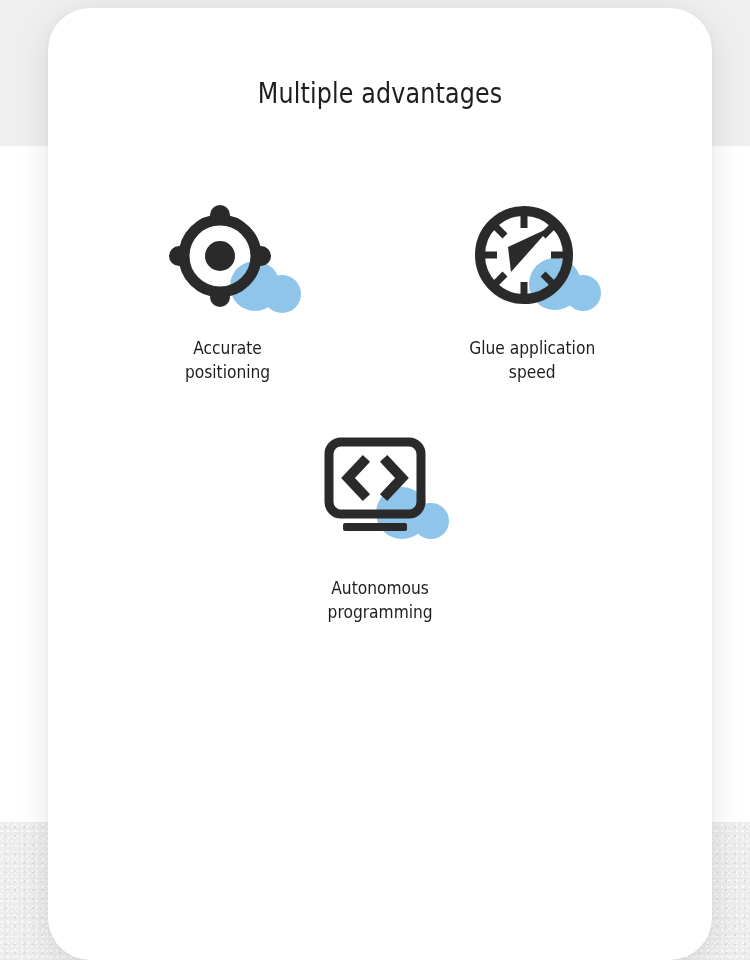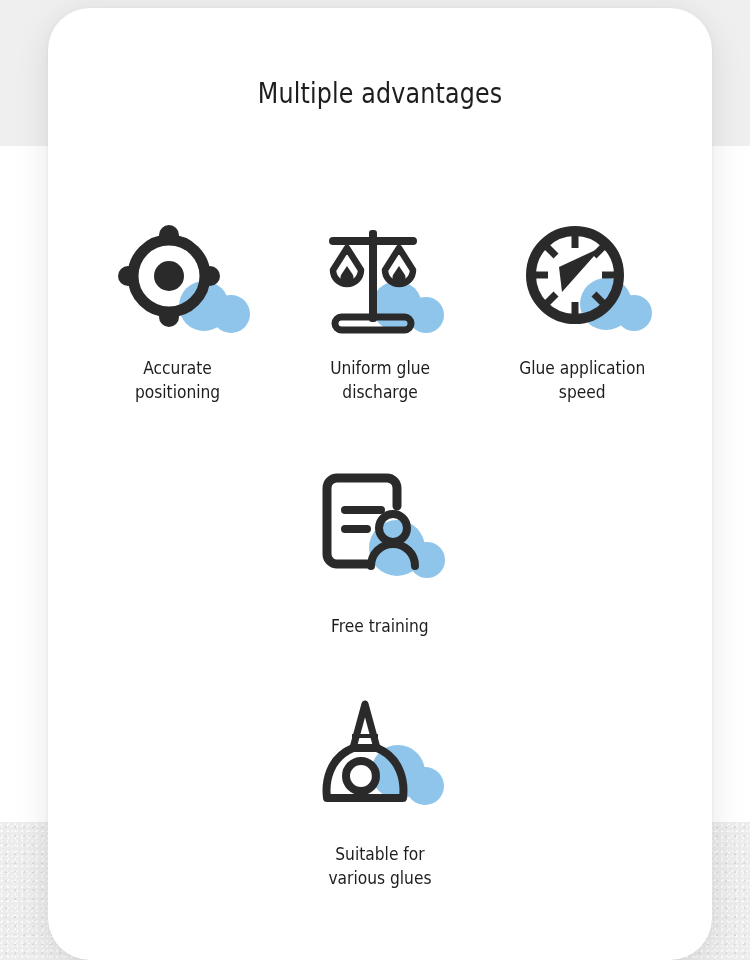--- a/index.html
+++ b/index.html
@@ -48,21 +48,21 @@
     transform:scaleX(.82);
     transform-origin:center;
   }
 
   
   .grid {
     position:absolute;
     top:186px; left:28px;
     width:608px;
   }
-  .row { display:flex;align-items:center; }
+  .row { display:flex; }
   .row.r1 { height:230px; }
   .row.r2 { height:252px; }
   .row.r3 { height:230px; }
 
   .cell {
     flex:1 1 33.333%;
     display:flex;
     flex-direction:column;
     align-items:center;
   }
@@ -113,37 +113,20 @@
               <circle cx="57" cy="17" r="10" fill="#2a2a2a"></circle>
               <circle cx="57" cy="99" r="10" fill="#2a2a2a"></circle>
               <circle cx="16" cy="58" r="10" fill="#2a2a2a"></circle>
               <circle cx="98" cy="58" r="10" fill="#2a2a2a"></circle>
             </svg>
           </div>
           <div class="cell-label">Accurate
 positioning</div>
         </div>
 
-        <div class="cell">
-          <div class="icon-wrap">
-            <svg width="130" height="120" viewBox="0 0 130 120">
-              <circle cx="82" cy="88" r="25" fill="#8fc5ea"></circle>
-              <circle cx="111" cy="97" r="18" fill="#8fc5ea"></circle>
-              <rect x="14" y="19" width="88" height="8" rx="4" fill="#2a2a2a"></rect>
-              <rect x="54" y="12" width="8" height="92" rx="3" fill="#2a2a2a"></rect>
-              <rect x="20" y="99" width="76" height="13" rx="6.5" fill="none" stroke="#2a2a2a" stroke-width="7"></rect>
-              <path d="M32 30 L46 52 A 14 14 0 1 1 18 52 Z" fill="none" stroke="#2a2a2a" stroke-width="6.5" stroke-linejoin="round"></path>
-              <path d="M32 48 L38 57 A 6.5 6.5 0 1 1 26 57 Z" fill="#2a2a2a"></path>
-              <path d="M84 30 L98 52 A 14 14 0 1 1 70 52 Z" fill="none" stroke="#2a2a2a" stroke-width="6.5" stroke-linejoin="round"></path>
-              <path d="M84 48 L90 57 A 6.5 6.5 0 1 1 78 57 Z" fill="#2a2a2a"></path>
-            </svg>
-          </div>
-          <div class="cell-label">Uniform glue
-discharge</div>
-        </div>
 
         <div class="cell">
           <div class="icon-wrap">
             <svg width="130" height="120" viewBox="0 0 130 120">
               <circle cx="88" cy="86" r="26" fill="#8fc5ea"></circle>
               <circle cx="116" cy="95" r="18" fill="#8fc5ea"></circle>
               <circle cx="57" cy="57" r="44" fill="none" stroke="#2a2a2a" stroke-width="10"></circle>
               <g stroke="#2a2a2a" stroke-width="7" stroke-linecap="butt">
                 <line x1="57" y1="18" x2="57" y2="30"></line>
                 <line x1="57" y1="84" x2="57" y2="96"></line>
@@ -157,53 +140,39 @@
               <path d="M84 29 L44 74 L41 49 Z" fill="#2a2a2a"></path>
             </svg>
           </div>
           <div class="cell-label">Glue application
 speed</div>
         </div>
       </div>
 
       <div class="row r2">
 
-
         <div class="cell">
           <div class="icon-wrap">
             <svg width="130" height="120" viewBox="0 0 130 120">
-              <circle cx="82" cy="82" r="28" fill="#8fc5ea"></circle>
-              <circle cx="112" cy="94" r="18" fill="#8fc5ea"></circle>
-              <path d="M82 40 V22 a10 10 0 0 0 -10 -10 H22 a10 10 0 0 0 -10 10 v66 a10 10 0 0 0 10 10 h30" fill="none" stroke="#2a2a2a" stroke-width="9" stroke-linecap="round"></path>
-              <rect x="26" y="40" width="44" height="8" rx="4" fill="#2a2a2a"></rect>
-              <rect x="26" y="59" width="30" height="8" rx="4" fill="#2a2a2a"></rect>
-              <circle cx="78" cy="62" r="14" fill="none" stroke="#2a2a2a" stroke-width="8"></circle>
-              <path d="M56 100 a22 22 0 0 1 44 0" fill="none" stroke="#2a2a2a" stroke-width="8" stroke-linecap="round"></path>
+              <circle cx="87" cy="85" r="26" fill="#8fc5ea"></circle>
+              <circle cx="116" cy="93" r="18" fill="#8fc5ea"></circle>
+              <rect x="14" y="14" width="92" height="72" rx="12" fill="none" stroke="#2a2a2a" stroke-width="9"></rect>
+              <rect x="28" y="95" width="64" height="8" rx="2" fill="#2a2a2a"></rect>
+              <path d="M48 34 L33 50 L48 66" fill="none" stroke="#2a2a2a" stroke-width="10" stroke-linecap="square" stroke-linejoin="miter"></path>
+              <path d="M72 34 L87 50 L72 66" fill="none" stroke="#2a2a2a" stroke-width="10" stroke-linecap="square" stroke-linejoin="miter"></path>
             </svg>
           </div>
-          <div class="cell-label">Free training</div>
+          <div class="cell-label">Autonomous
+programming</div>
         </div>
+
 
       </div>
 
       <div class="row r3">
 
 
-        <div class="cell">
-          <div class="icon-wrap">
-            <svg width="130" height="120" viewBox="0 0 130 120">
-              <circle cx="83" cy="76" r="27" fill="#8fc5ea"></circle>
-              <circle cx="110" cy="90" r="19" fill="#8fc5ea"></circle>
-              <path d="M50 8 L62 52 H38 Z" fill="none" stroke="#2a2a2a" stroke-width="7" stroke-linejoin="round"></path>
-              <rect x="37" y="38" width="26" height="4" fill="#2a2a2a"></rect>
-              <path d="M38 52 C14 62 10 86 12 102 h76 c2 -16 -2 -40 -26 -50 Z" fill="none" stroke="#2a2a2a" stroke-width="8" stroke-linejoin="round"></path>
-              <circle cx="46" cy="80" r="15" fill="none" stroke="#2a2a2a" stroke-width="8"></circle>
-            </svg>
-          </div>
-          <div class="cell-label">Suitable for
-various glues</div>
-        </div>
 
       </div>
 
     </div>
   </div>
 </div>
 
 </body></html>

